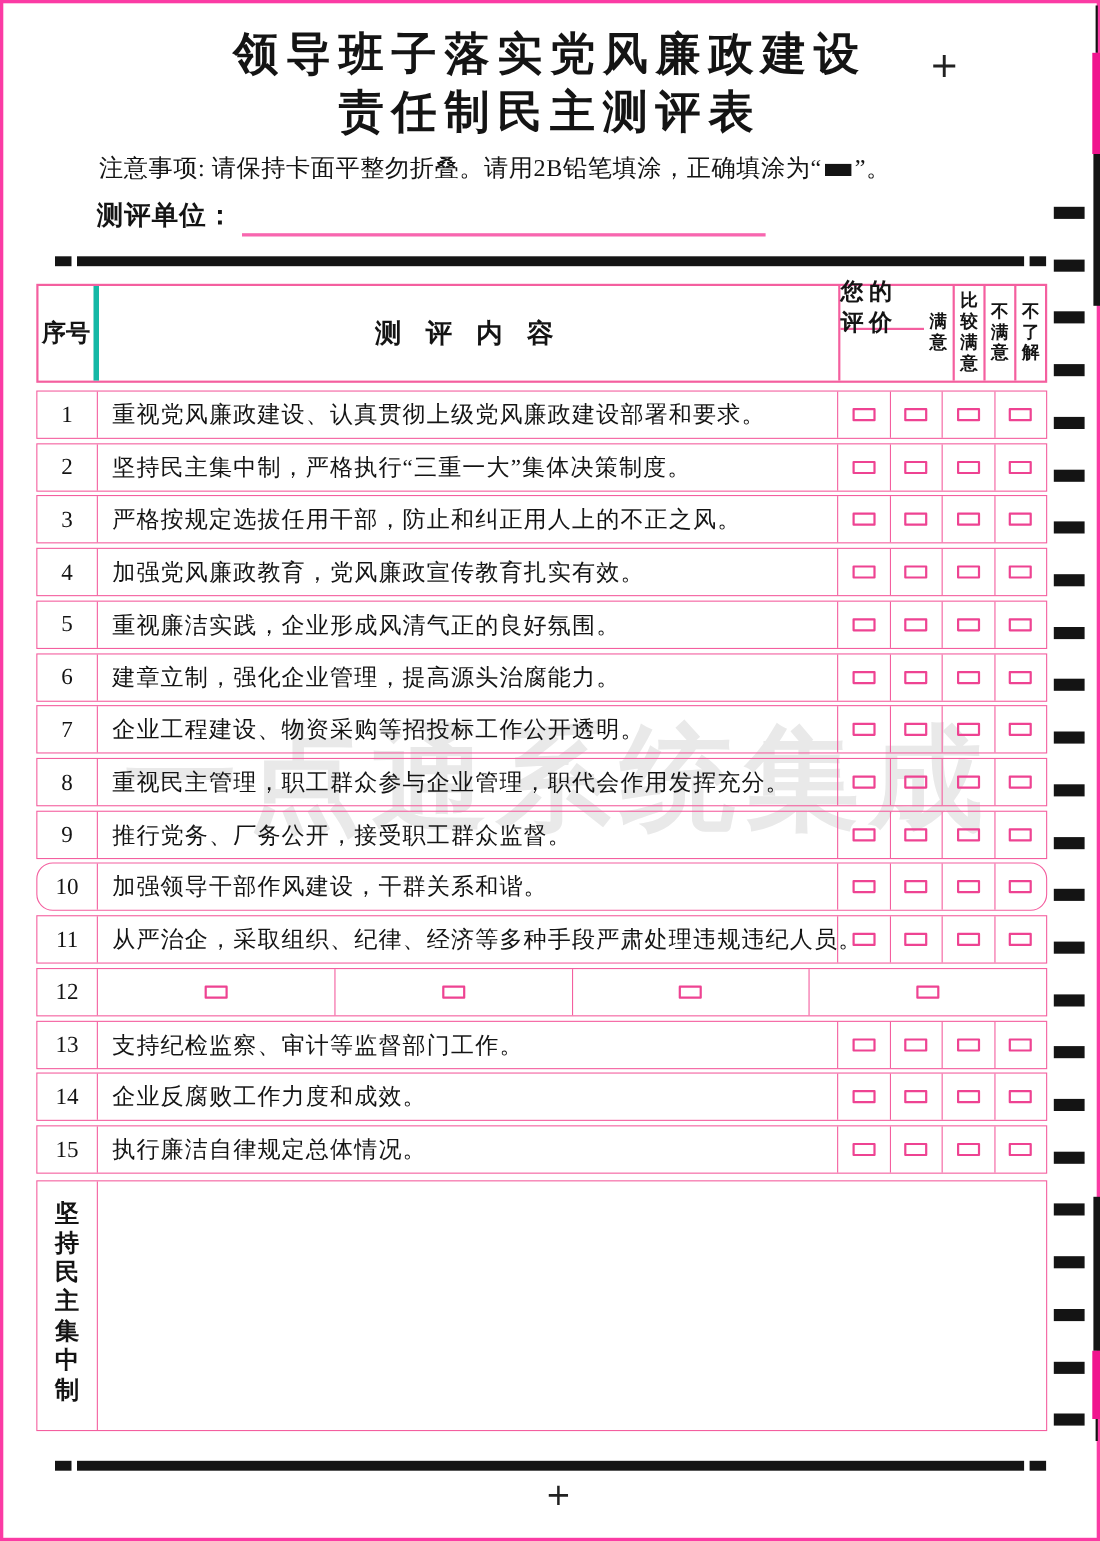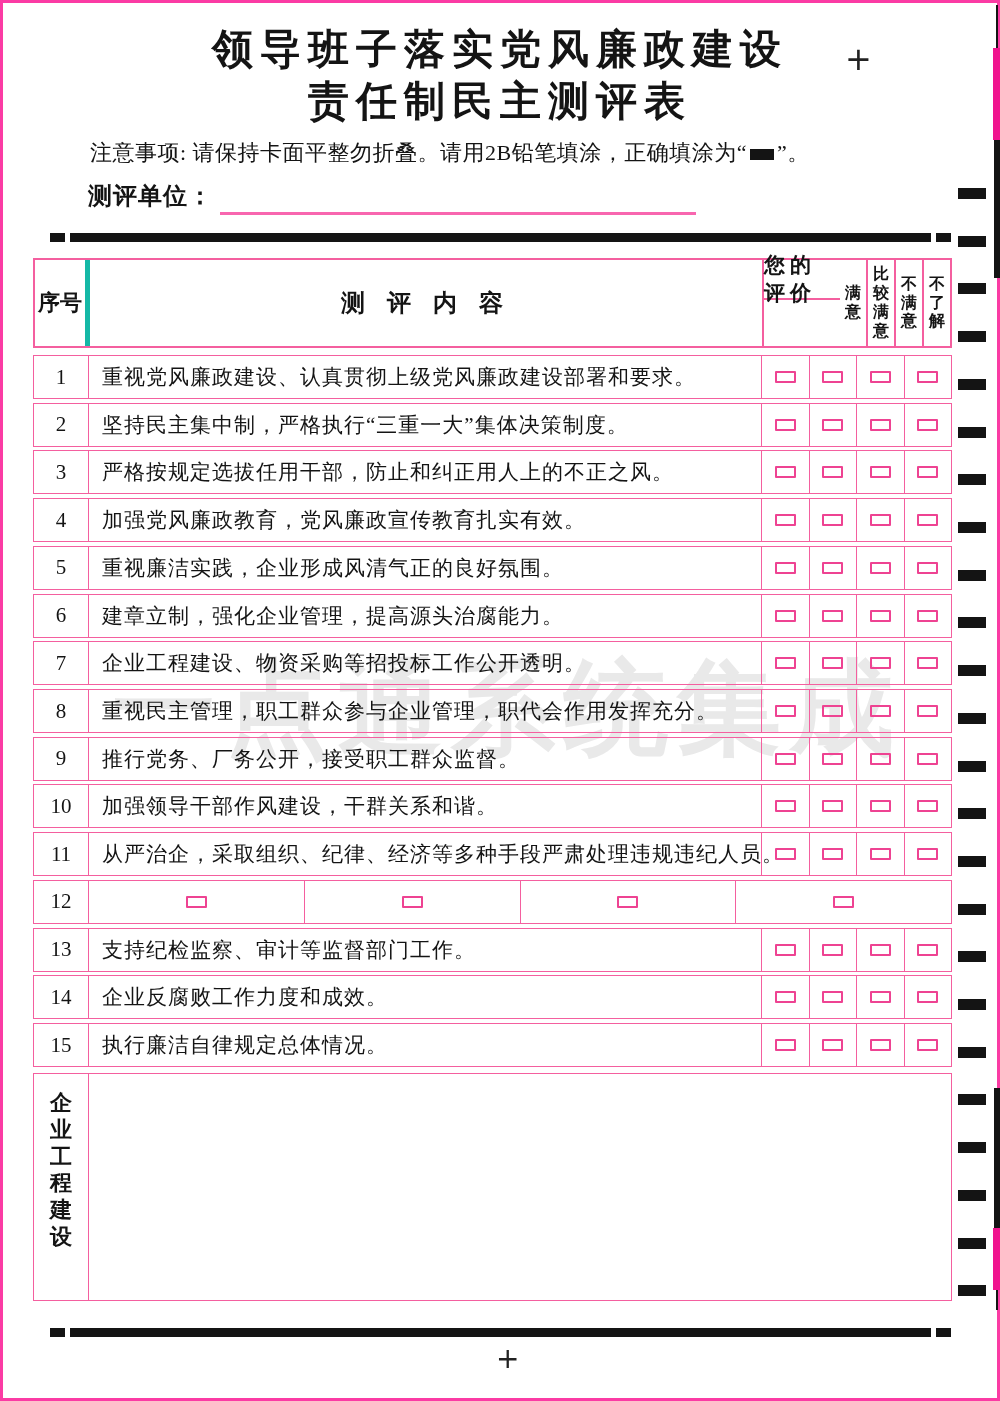--- a/index.html
+++ b/index.html
@@ -239,21 +239,21 @@
       <div class="c opt">
         <span class="bubble"></span>
       </div>
       <div class="c opt">
         <span class="bubble"></span>
       </div>
       <div class="c opt">
         <span class="bubble"></span>
       </div>
     </div>
-    <div class="trow" style="top: 784.48px;">
+    <div class="trow" style="top: 784.48px; border-radius: 15px;">
       <div class="c no">10</div>
       <div class="c content">加强领导干部作风建设，干群关系和谐。</div>
       <div class="c opt">
         <span class="bubble"></span>
       </div>
       <div class="c opt">
         <span class="bubble"></span>
       </div>
       <div class="c opt">
         <span class="bubble"></span>
@@ -338,21 +338,21 @@
         <span class="bubble"></span>
       </div>
       <div class="c opt">
         <span class="bubble"></span>
       </div>
     </div>
   </div>
 
 <div class="tfoot">
   <div class="f-label">
-    <span>企业工程建设</span>
+    <span>坚持民主集中制</span>
   </div>
   <div class="f-area"></div>
 </div>
 
 <div class="bar" style="left:50px;top:1328px;width:15px;height:9px"></div>
 <div class="bar" style="left:70px;top:1328px;width:861px;height:9px"></div>
 <div class="bar" style="left:936px;top:1328px;width:15px;height:9px"></div>
 
 <div id="marks-host">
     <div class="tmark" style="top: 188px;"></div>

